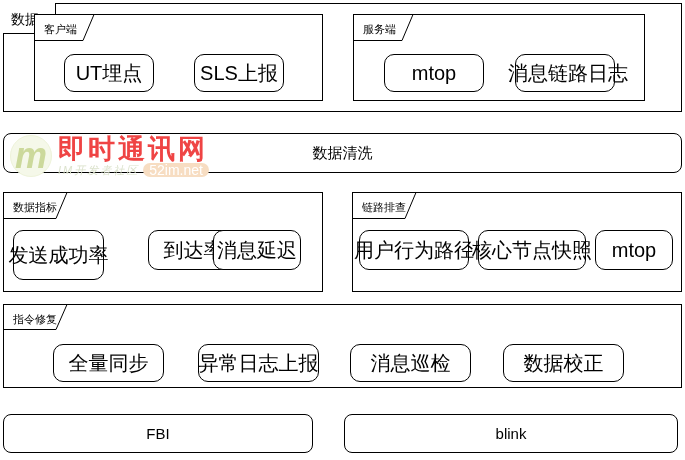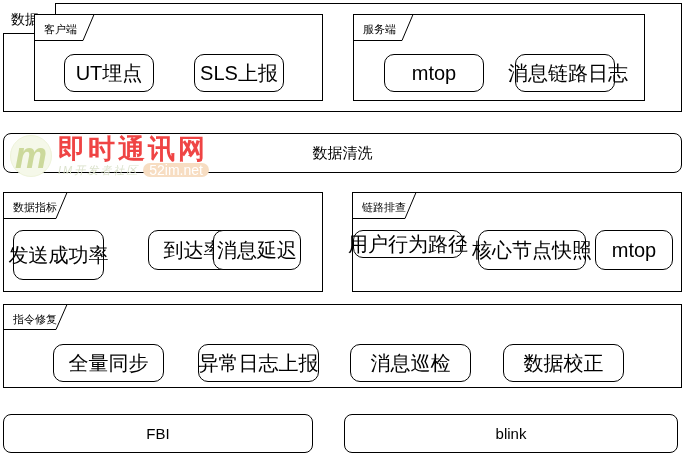--- a/index.html
+++ b/index.html
@@ -113,21 +113,21 @@
     <div class="node" style="left:9px; top:37px; width:91px; height:50px;">发送成功率</div>
     <div class="node" style="left:109px; top:37px; width:91px; height:40px;margin-left:35px;">到达率</div>
     <div class="node" style="left:209px; top:37px; width:88px; height:40px;">消息延迟</div>
   </div>
 
   <div class="grp" style="left:352px; top:192px; width:330px; height:100px;">
     <svg class="tabline" width="66" height="28" viewBox="0 0 66 28">
       <polyline points="0,26.5 53,26.5 64,0.5"></polyline>
     </svg>
     <span class="tab-label">链路排查</span>
-    <div class="node" style="left:0; top:37px; width:110px; height:28px;text-align:right;">用户行为路径</div>
+    <div class="node" style="left:6px; top:37px; width:110px; height:40px;text-align:right;">用户行为路径</div>
     <div class="node" style="left:125px; top:37px; width:108px; height:40px;">核心节点快照</div>
     <div class="node" style="left:242px; top:37px; width:78px; height:40px;">mtop</div>
   </div>
 
   <div class="grp" style="left:3px; top:304px; width:679px; height:84px;">
     <svg class="tabline" width="66" height="28" viewBox="0 0 66 28">
       <polyline points="0,25.5 53,25.5 64,0.5"></polyline>
     </svg>
     <span class="tab-label">指令修复</span>
     <div class="node" style="left:49px; top:39px; width:111px;text-align:right;">全量同步</div>

